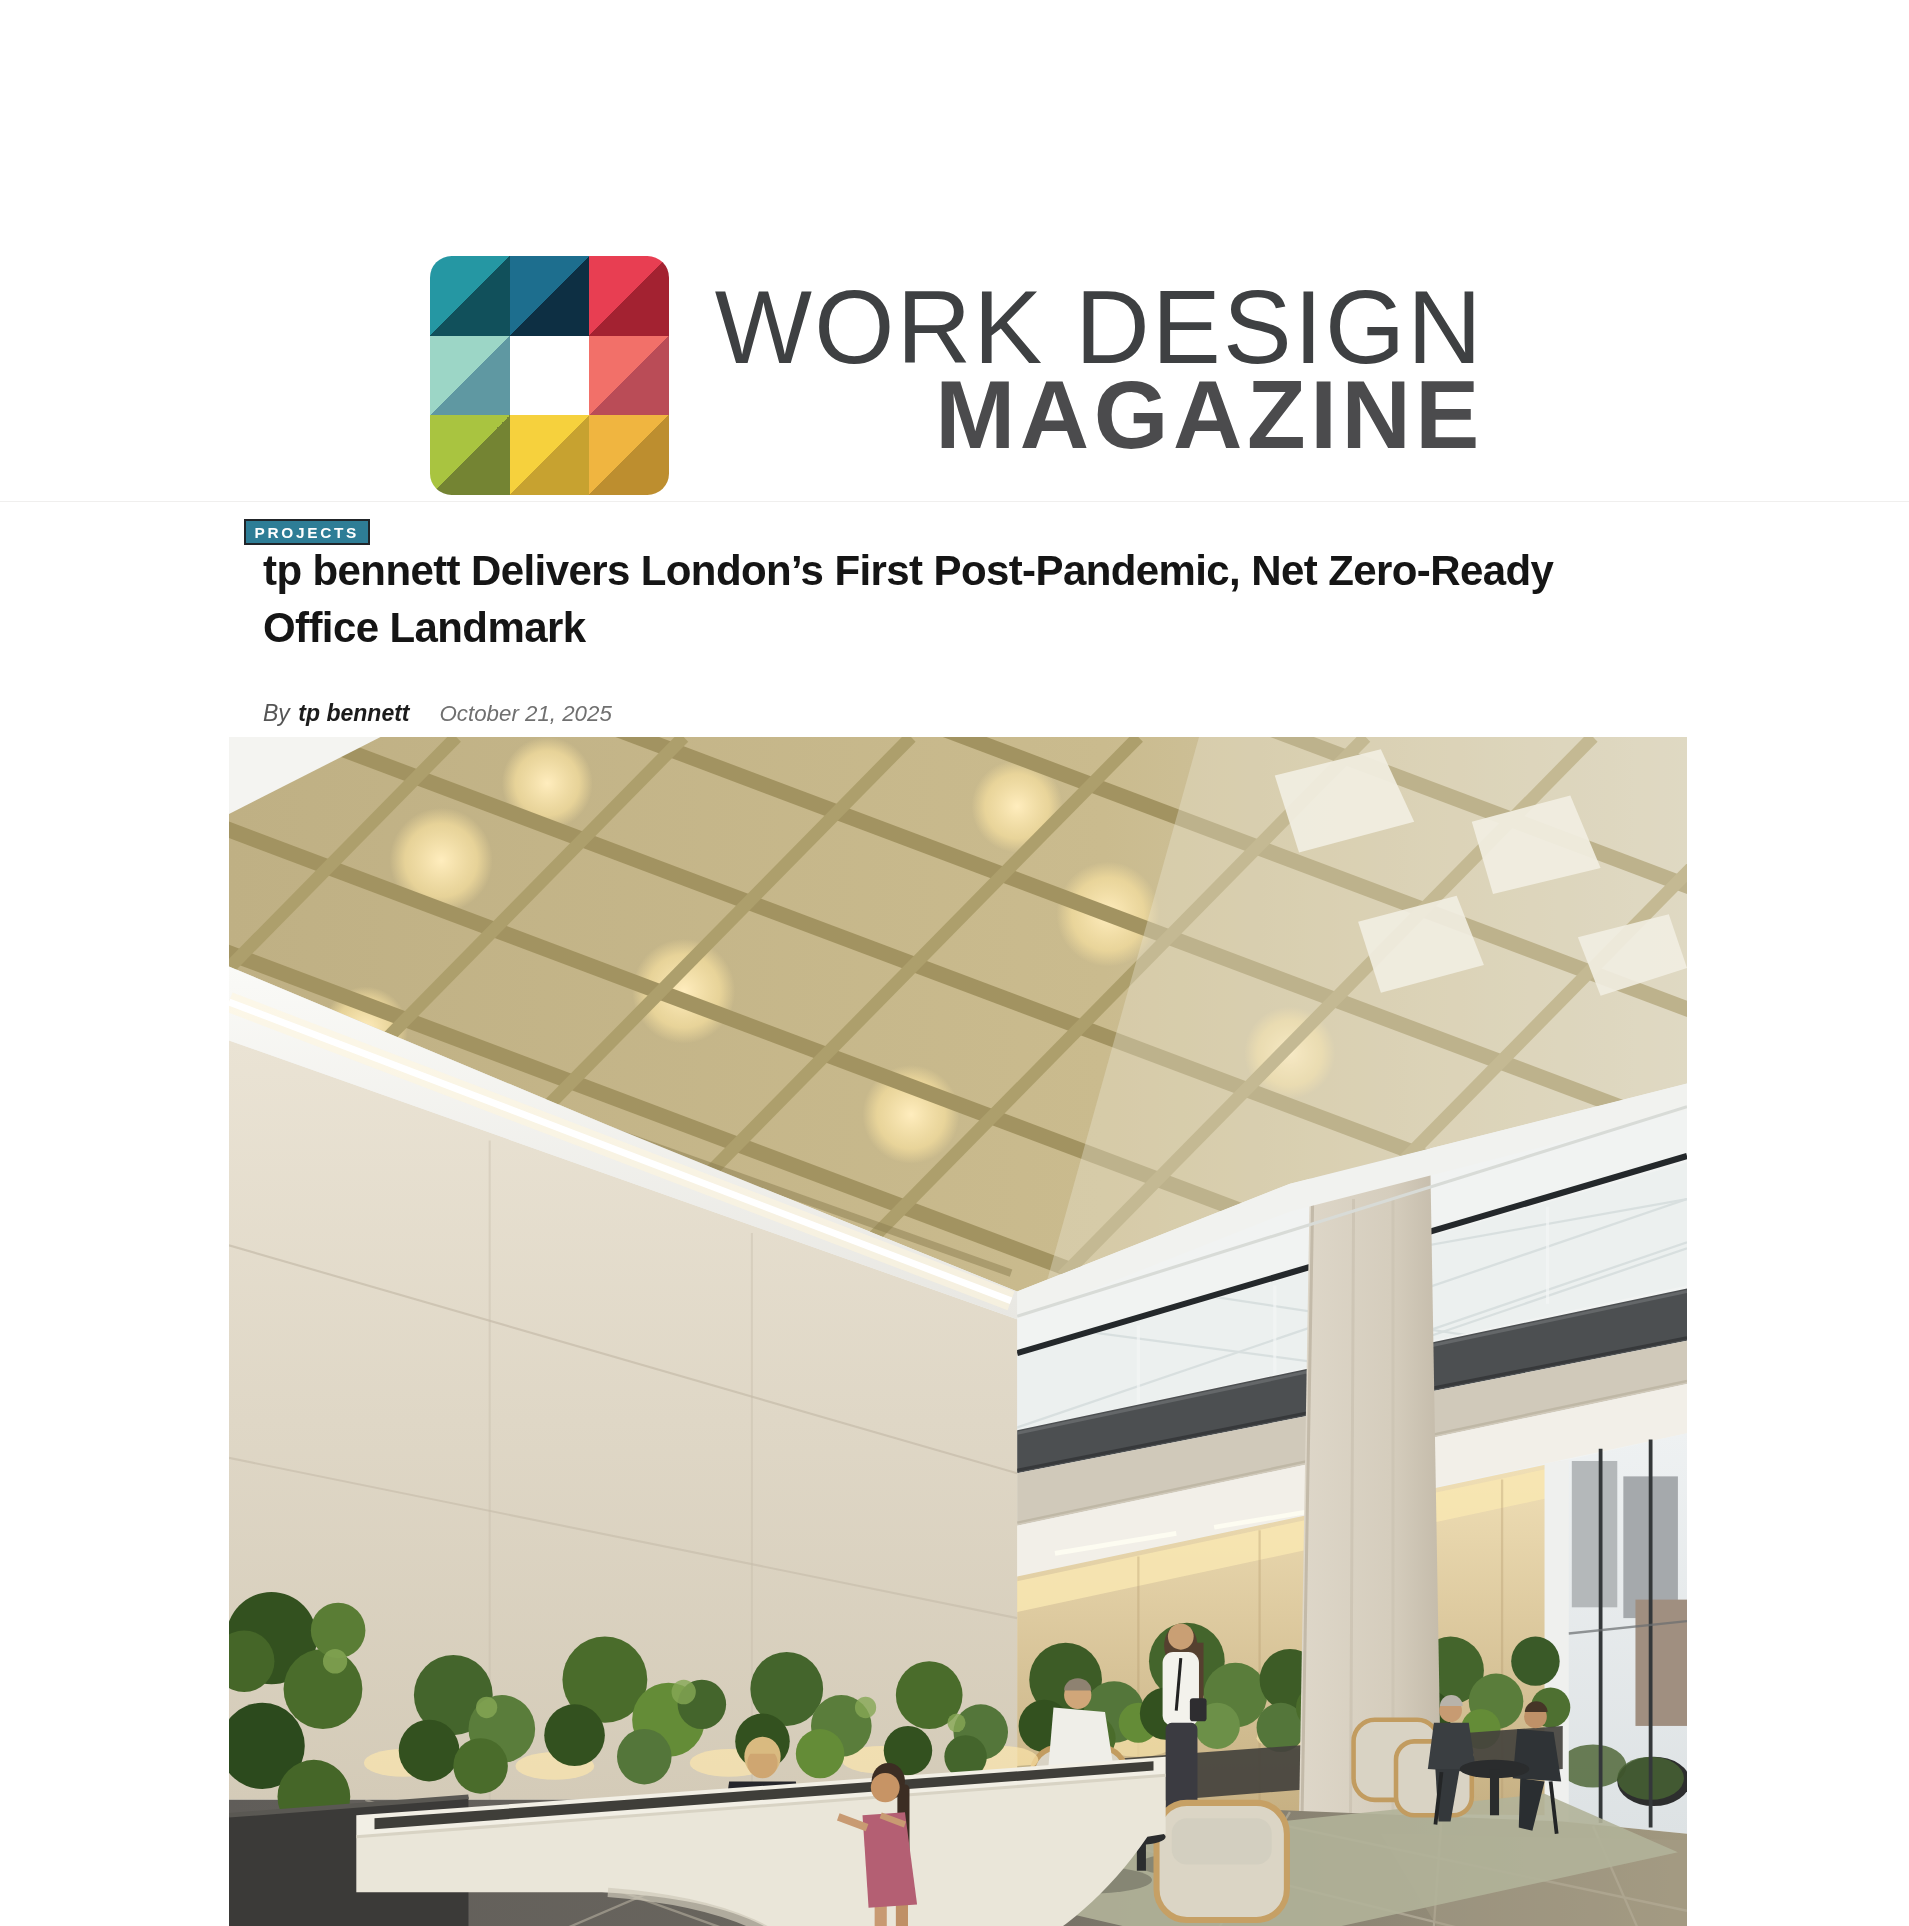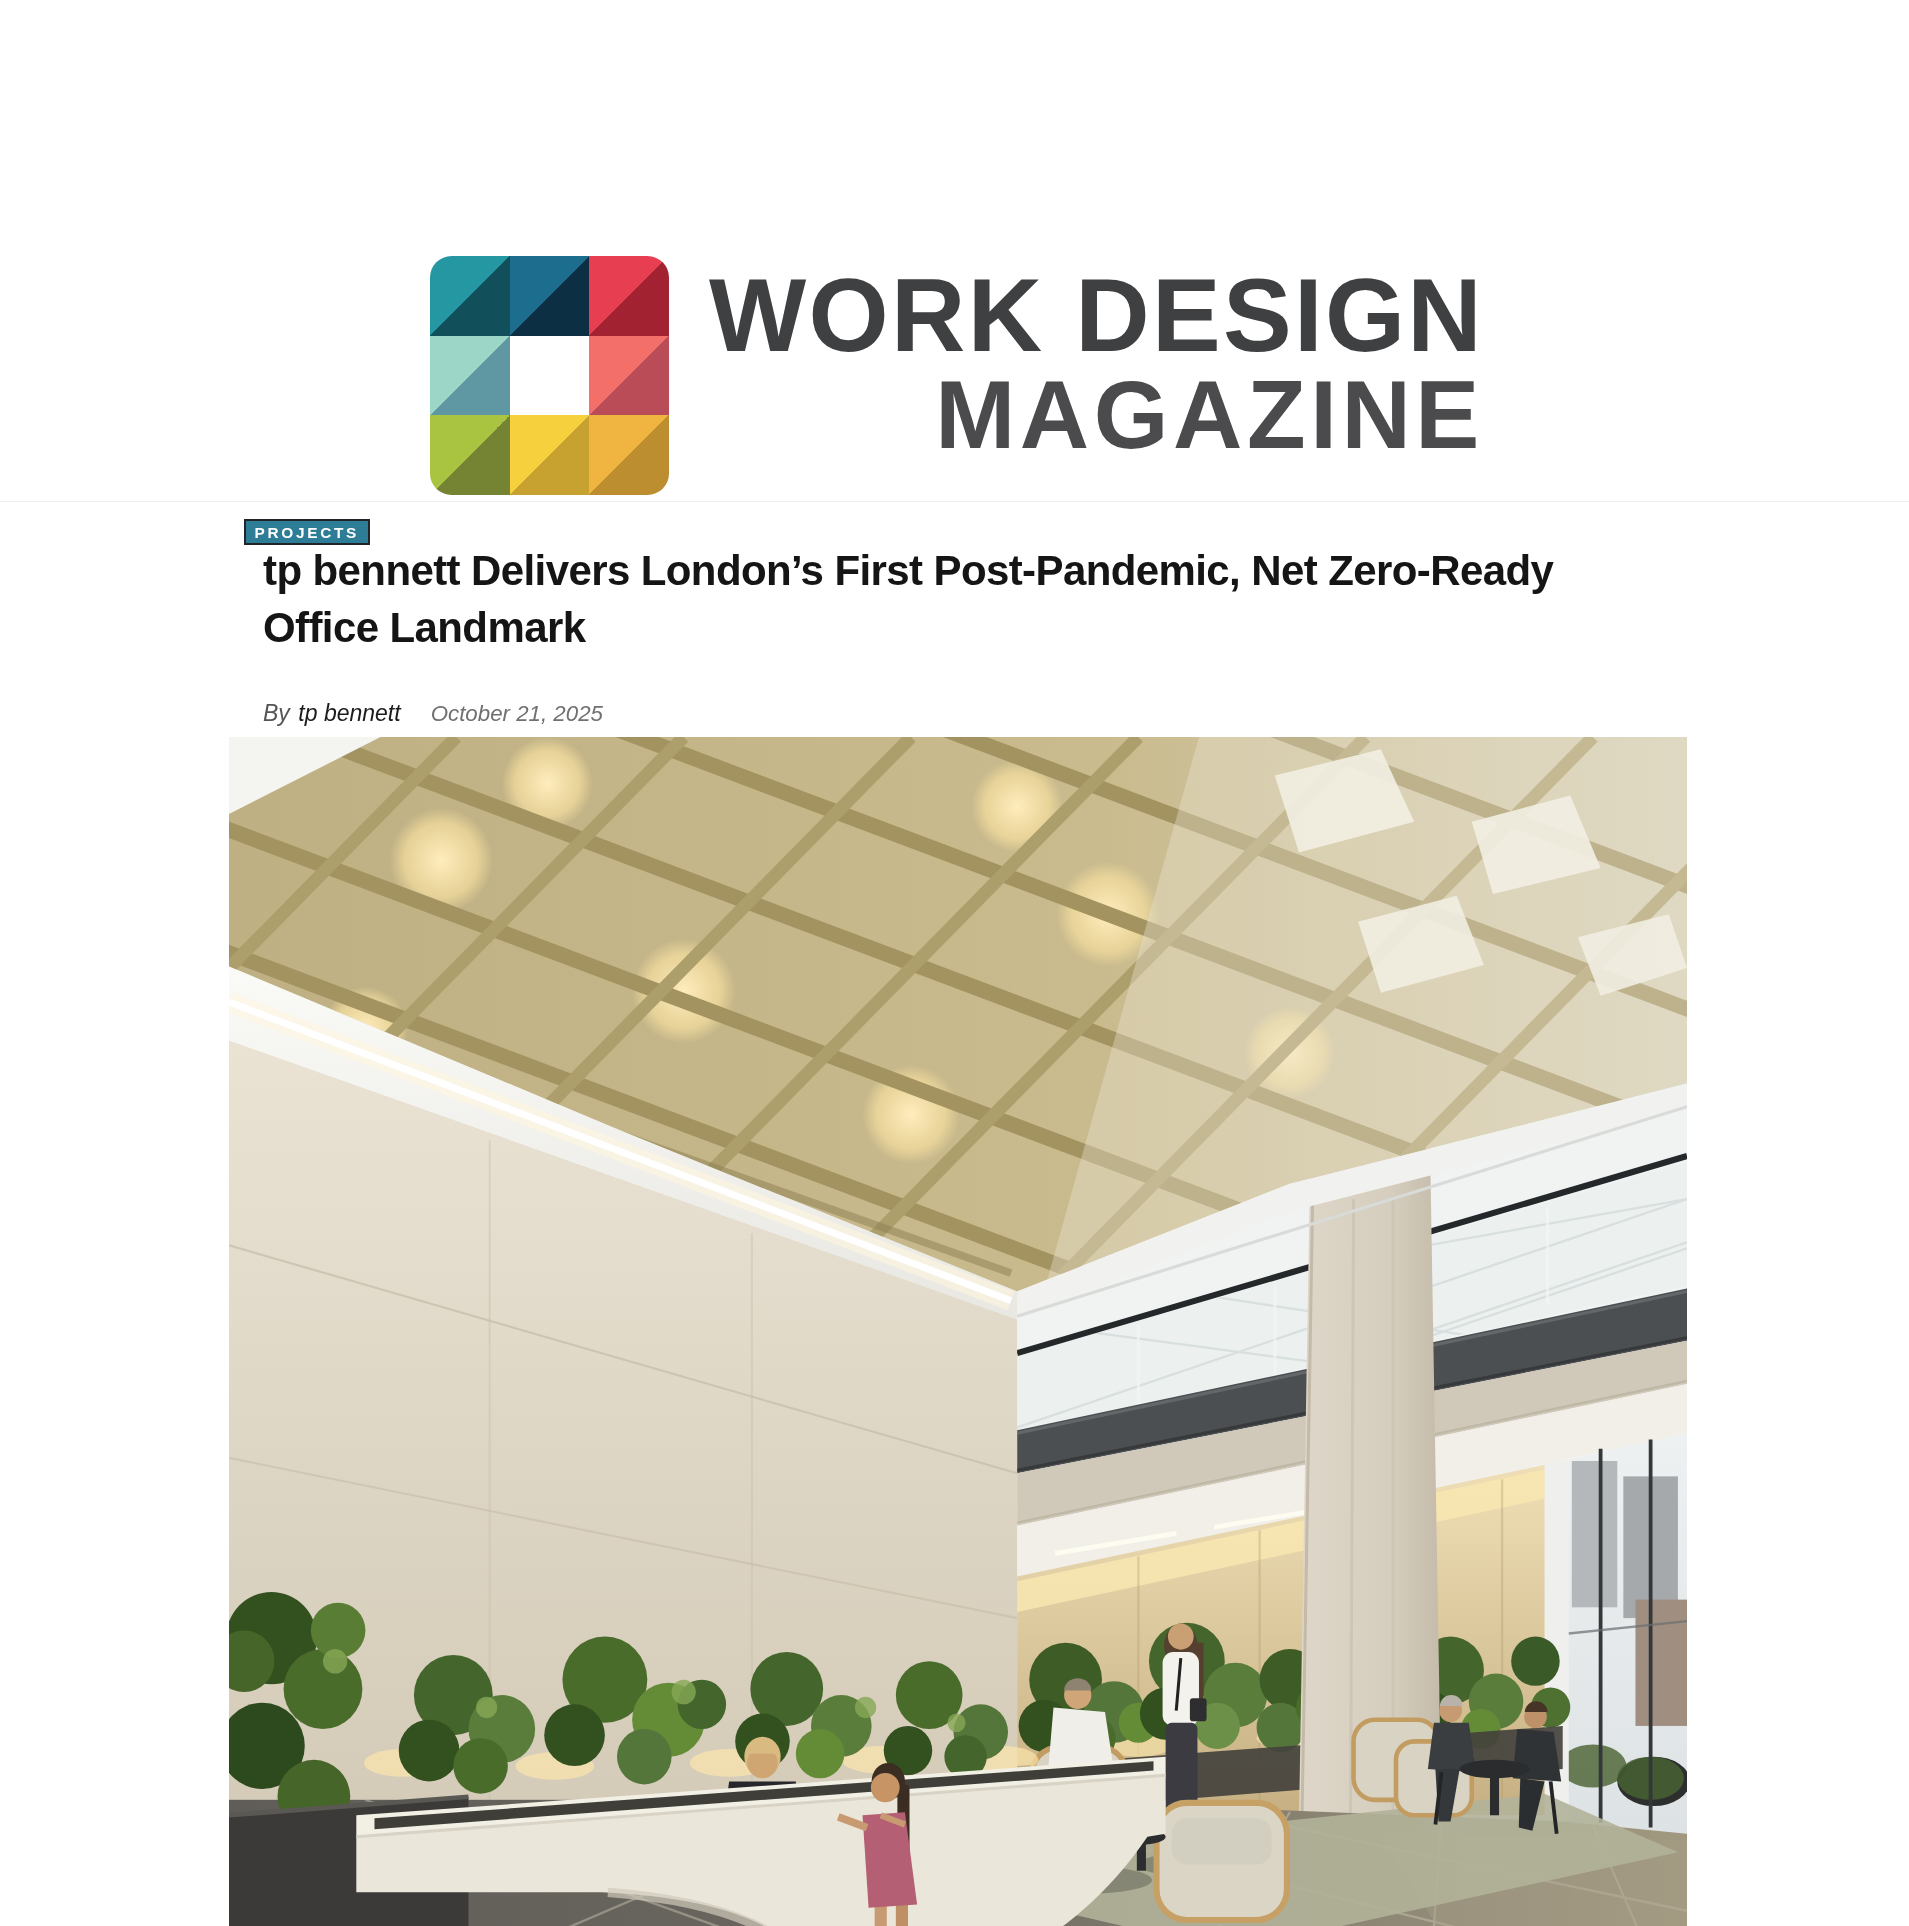--- a/index.html
+++ b/index.html
@@ -15,33 +15,33 @@
   .c1{background:linear-gradient(135deg,#2597a3 50%,#11505b 50%);}
   .c2{background:linear-gradient(135deg,#1d6e8e 50%,#0d2f43 50%);}
   .c3{background:linear-gradient(135deg,#e83e52 50%,#a32231 50%);}
   .c4{background:linear-gradient(135deg,#9cd6c6 50%,#5f98a2 50%);}
   .c5{background:#ffffff;}
   .c6{background:linear-gradient(135deg,#f27069 50%,#ba4c57 50%);}
   .c7{background:linear-gradient(135deg,#a9c440 50%,#748433 50%);}
   .c8{background:linear-gradient(135deg,#f6d13d 50%,#c7a230 50%);}
   .c9{background:linear-gradient(135deg,#f0b540 50%,#bd8e2f 50%);}
   .brand{position:absolute;right:426px;text-align:right;white-space:nowrap;color:#3e4042;}
-  .brand-1{top:264px;font-size:103px;line-height:103px;font-weight:700;letter-spacing:2.3px;margin-left:28px;}
+  .brand-1{top:276px;font-size:103px;line-height:103px;font-weight:400;letter-spacing:2.3px;margin-left:28px;}
   .brand-2{top:367px;font-size:96px;line-height:96px;font-weight:700;letter-spacing:4.6px;color:#4b4b4d;margin-left:44px;}
   
   .badge{position:absolute;left:244px;top:519px;display:inline-block;
          background:#2e7d96;border:2.3px solid #212529;color:#ffffff;
          font-size:15.4px;font-weight:600;letter-spacing:2.7px;line-height:15.4px;
          padding:3.5px 8.5px;cursor:pointer;}
   .headline{position:absolute;left:263px;top:542px;width:1456px;color:#151515;
             font-size:42px;font-weight:700;line-height:57px;letter-spacing:-0.6px;}
   .headline span{display:block;white-space:nowrap;}
   .byline{position:absolute;left:263px;top:700px;font-style:italic;font-size:23px;color:#555555;
           display:flex;align-items:baseline;}
-  .byline .author{font-weight:400;color:#1c1c1c;margin-left:8.5px;}
+  .byline .author{font-weight:700;color:#1c1c1c;margin-left:8.5px;}
   .byline .date{color:#707070;margin-left:30px;font-size:22.3px;text-align:right;}
   
   .hero{position:absolute;left:229px;top:737px;width:1458px;height:1297px;overflow:hidden;}
   .hero svg{display:block;width:100%;height:100%;}
 </style>
 </head>
 <body>
 
 <div class="page">
 

